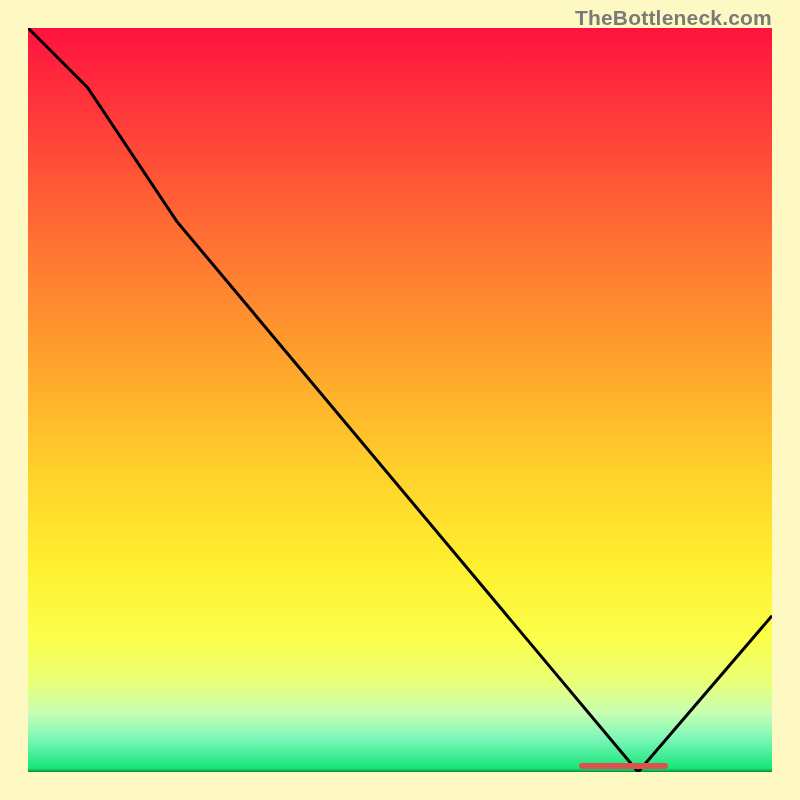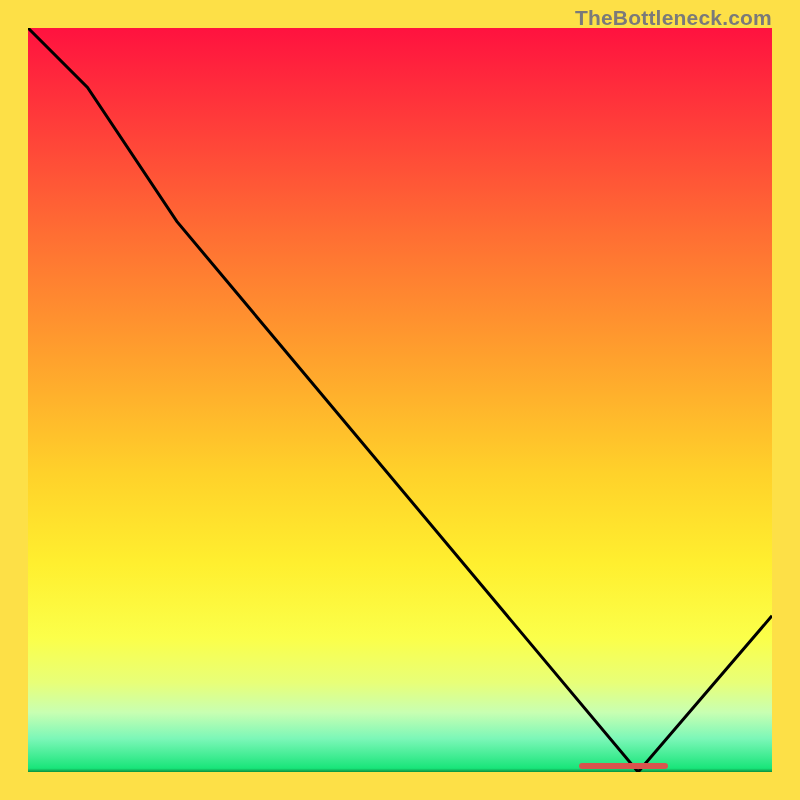--- a/index.html
+++ b/index.html
@@ -1,21 +1,21 @@
 <!DOCTYPE html>
 <html><head>
 <meta charset="utf-8">
 <style>
   * { margin: 0; padding: 0; box-sizing: border-box; }
   html, body { width: 800px; height: 800px; overflow: hidden; background: #000; }
   .chart-container {
     position: relative;
     width: 800px;
     height: 800px;
-    background: #fde047;
+    background: #fef9c3;
   }
   .plot-area {
     position: absolute;
     top: 28px;
     left: 28px;
     width: 744px;
     height: 744px;
     overflow: hidden;
   }
   .gradient-bg {

